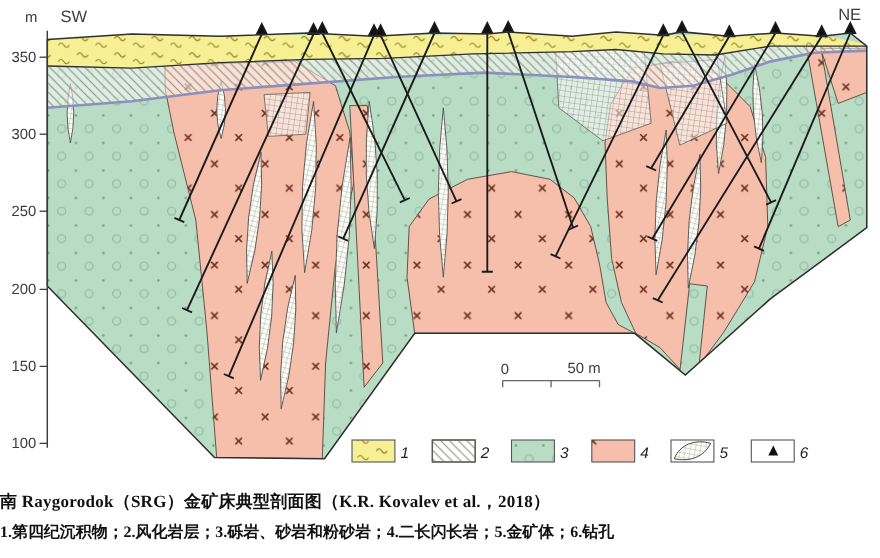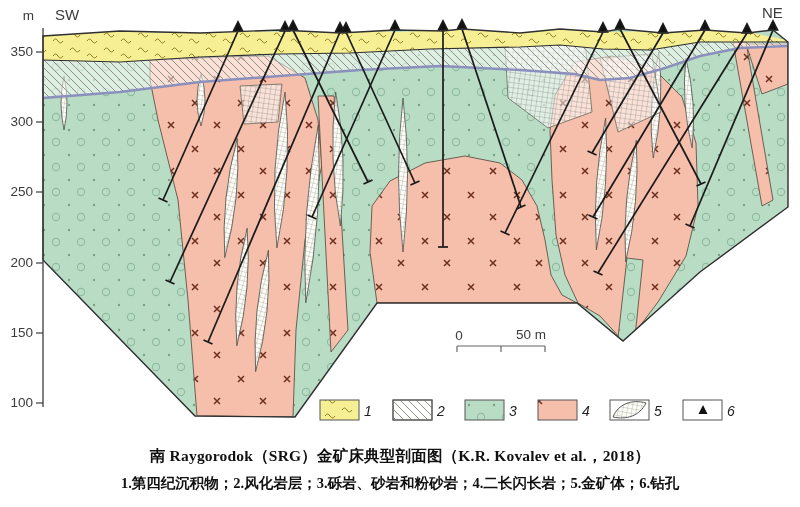--- a/index.html
+++ b/index.html
@@ -1,18 +1,18 @@
 <!DOCTYPE html>
 <html><head>
 <meta charset="utf-8">
 <style>
   html,body{margin:0;padding:0;background:#ffffff;}
   body{width:800px;height:507px;position:relative;font-family:"Liberation Sans",sans-serif;}
   #figure-wrap{position:absolute;left:0;top:0;width:800px;height:445px;}
-  .cap{position:absolute;left:0;width:800px;text-align:center;
+  .cap{position:absolute;left:0;width:800px;
        font-family:"Liberation Serif",serif;font-weight:bold;color:#111;}
   #caption-title{top:446px;font-size:15.5px;letter-spacing:.2px;}
   #caption-legend{top:474px;font-size:14.5px;}
   svg text{font-family:"Liberation Sans",sans-serif;fill:#3c3c3c;}
   text.axis{font-size:13.5px;}
   text.dir{font-size:15px;}
   text.scale{font-size:13.5px;}
   text.lnum{font-size:14px;font-style:italic;fill:#222;}
 </style>
 </head>

